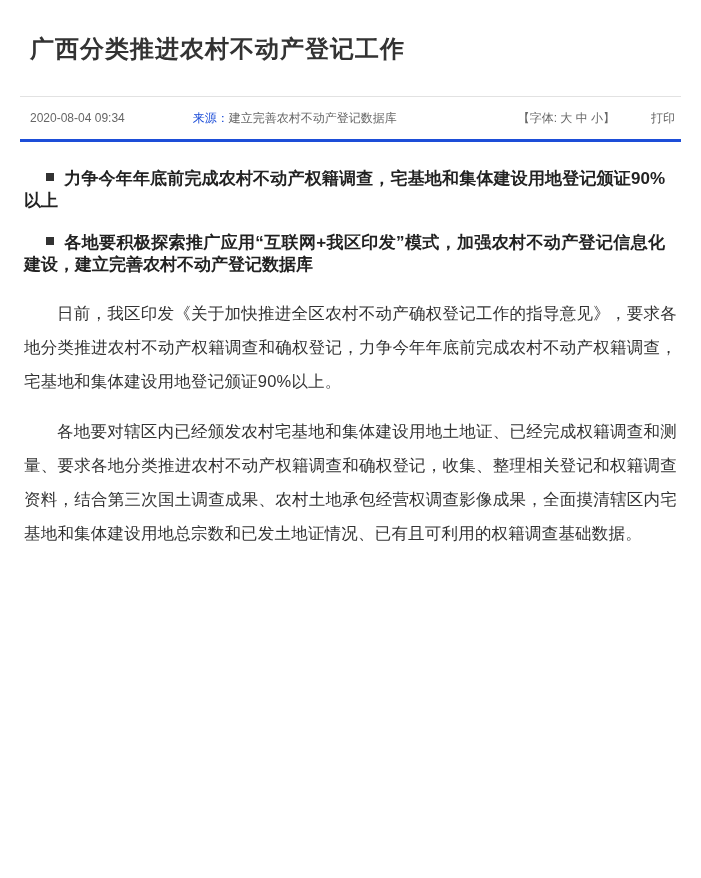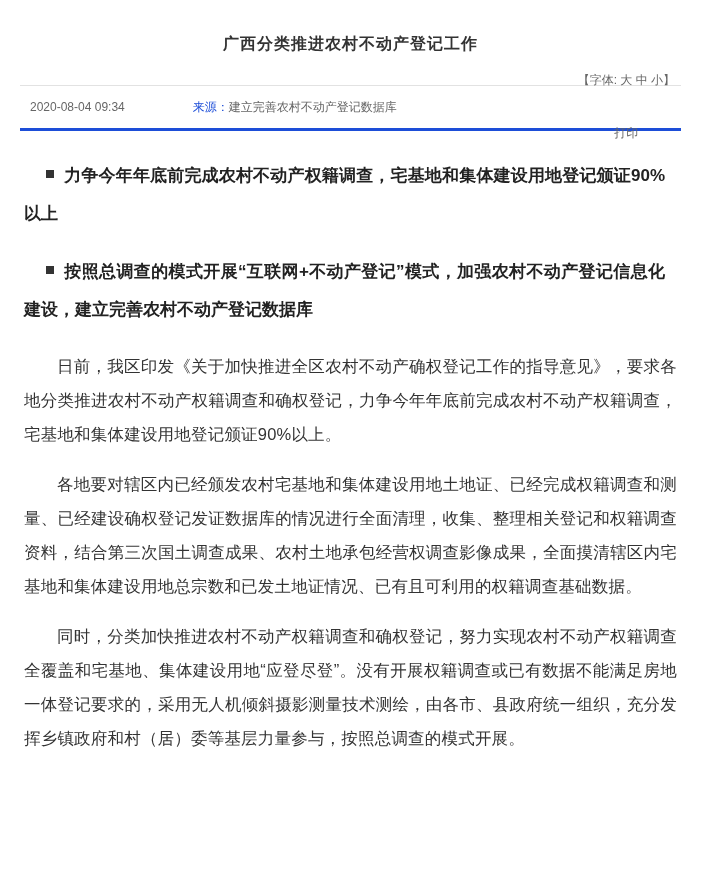--- a/index.html
+++ b/index.html
@@ -14,22 +14,22 @@
     color: #333333;
     overflow: hidden;
   }
   .page {
     width: 701px;
     height: 878px;
     box-sizing: border-box;
     position: relative;
   }
   .article-title {
-    text-align: center;
-    font-size: 16px;
+    text-align: left;
+    font-size: 24px;
     font-weight: bold;
     color: #333333;
     letter-spacing: 1px;
     padding: 16px 30px 14px 30px;
     line-height: 34px;
   }
   .meta-bar {
     border-top: 1px solid #e2e2e2;
     border-bottom: 3px solid #1d4ed8;
     margin: 0 20px;
@@ -50,40 +50,39 @@
     color: #1d4ed8;
     white-space: nowrap;
   }
   .meta-right {
     position: absolute;
     right: 6px;
     display: flex;
     align-items: center;
     gap: 36px;
     color: #666666;
-    flex-direction: column;
   }
   .font-size-group {
     white-space: nowrap;
   }
   .font-size-group .fs-link {
     cursor: pointer;
   }
   .print-link {
     cursor: pointer;
     white-space: nowrap;
   }
   .content {
     padding: 22px 24px 0 24px;
   }
   .lead {
     font-size: 17px;
     font-weight: bold;
     color: #222222;
-    line-height: 38px;
+    line-height: 22px;
     margin: 0 12px 20px 0;
     text-align: justify;
   }
   .lead:first-child {
     margin-top: 4px;
   }
   .bullet-sq {
     display: inline-block;
     width: 8px;
     height: 8px;
@@ -123,21 +122,20 @@
     </span>
   </div>
 
   <div class="content">
 
     <div class="lead">
       <span class="bullet-sq"></span><span>力争今年年底前完成农村不动产权籍调查，宅基地和集体建设用地登记颁证90%以上</span>
     </div>
 
     <div class="lead">
-      <span class="bullet-sq"></span><span>按照总调查的模式开展“互联网+不动产登记”模式，加强农村不动产登记信息化建设，建立完善农村不动产登记数据库</span>
+      <span class="bullet-sq"></span><span>各地要积极探索推广应用“互联网+我区印发”模式，加强农村不动产登记信息化建设，建立完善农村不动产登记数据库</span>
     </div>
 
     <p class="body-par">日前，我区印发《关于加快推进全区农村不动产确权登记工作的指导意见》，要求各地分类推进农村不动产权籍调查和确权登记，力争今年年底前完成农村不动产权籍调查，宅基地和集体建设用地登记颁证90%以上。</p>
-    <p class="body-par">各地要对辖区内已经颁发农村宅基地和集体建设用地土地证、已经完成权籍调查和测量、已经建设确权登记发证数据库的情况进行全面清理，收集、整理相关登记和权籍调查资料，结合第三次国土调查成果、农村土地承包经营权调查影像成果，全面摸清辖区内宅基地和集体建设用地总宗数和已发土地证情况、已有且可利用的权籍调查基础数据。</p>
-    <p class="body-par">同时，分类加快推进农村不动产权籍调查和确权登记，努力实现农村不动产权籍调查全覆盖和宅基地、集体建设用地“应登尽登”。没有开展权籍调查或已有数据不能满足房地一体登记要求的，采用无人机倾斜摄影测量技术测绘，由各市、县政府统一组织，充分发挥乡镇政府和村（居）委等基层力量参与，按照总调查的模式开展。</p>
+    <p class="body-par">各地要对辖区内已经颁发农村宅基地和集体建设用地土地证、已经完成权籍调查和测量、要求各地分类推进农村不动产权籍调查和确权登记，收集、整理相关登记和权籍调查资料，结合第三次国土调查成果、农村土地承包经营权调查影像成果，全面摸清辖区内宅基地和集体建设用地总宗数和已发土地证情况、已有且可利用的权籍调查基础数据。</p>
 
   </div>
 </div>
 
 </body></html>

